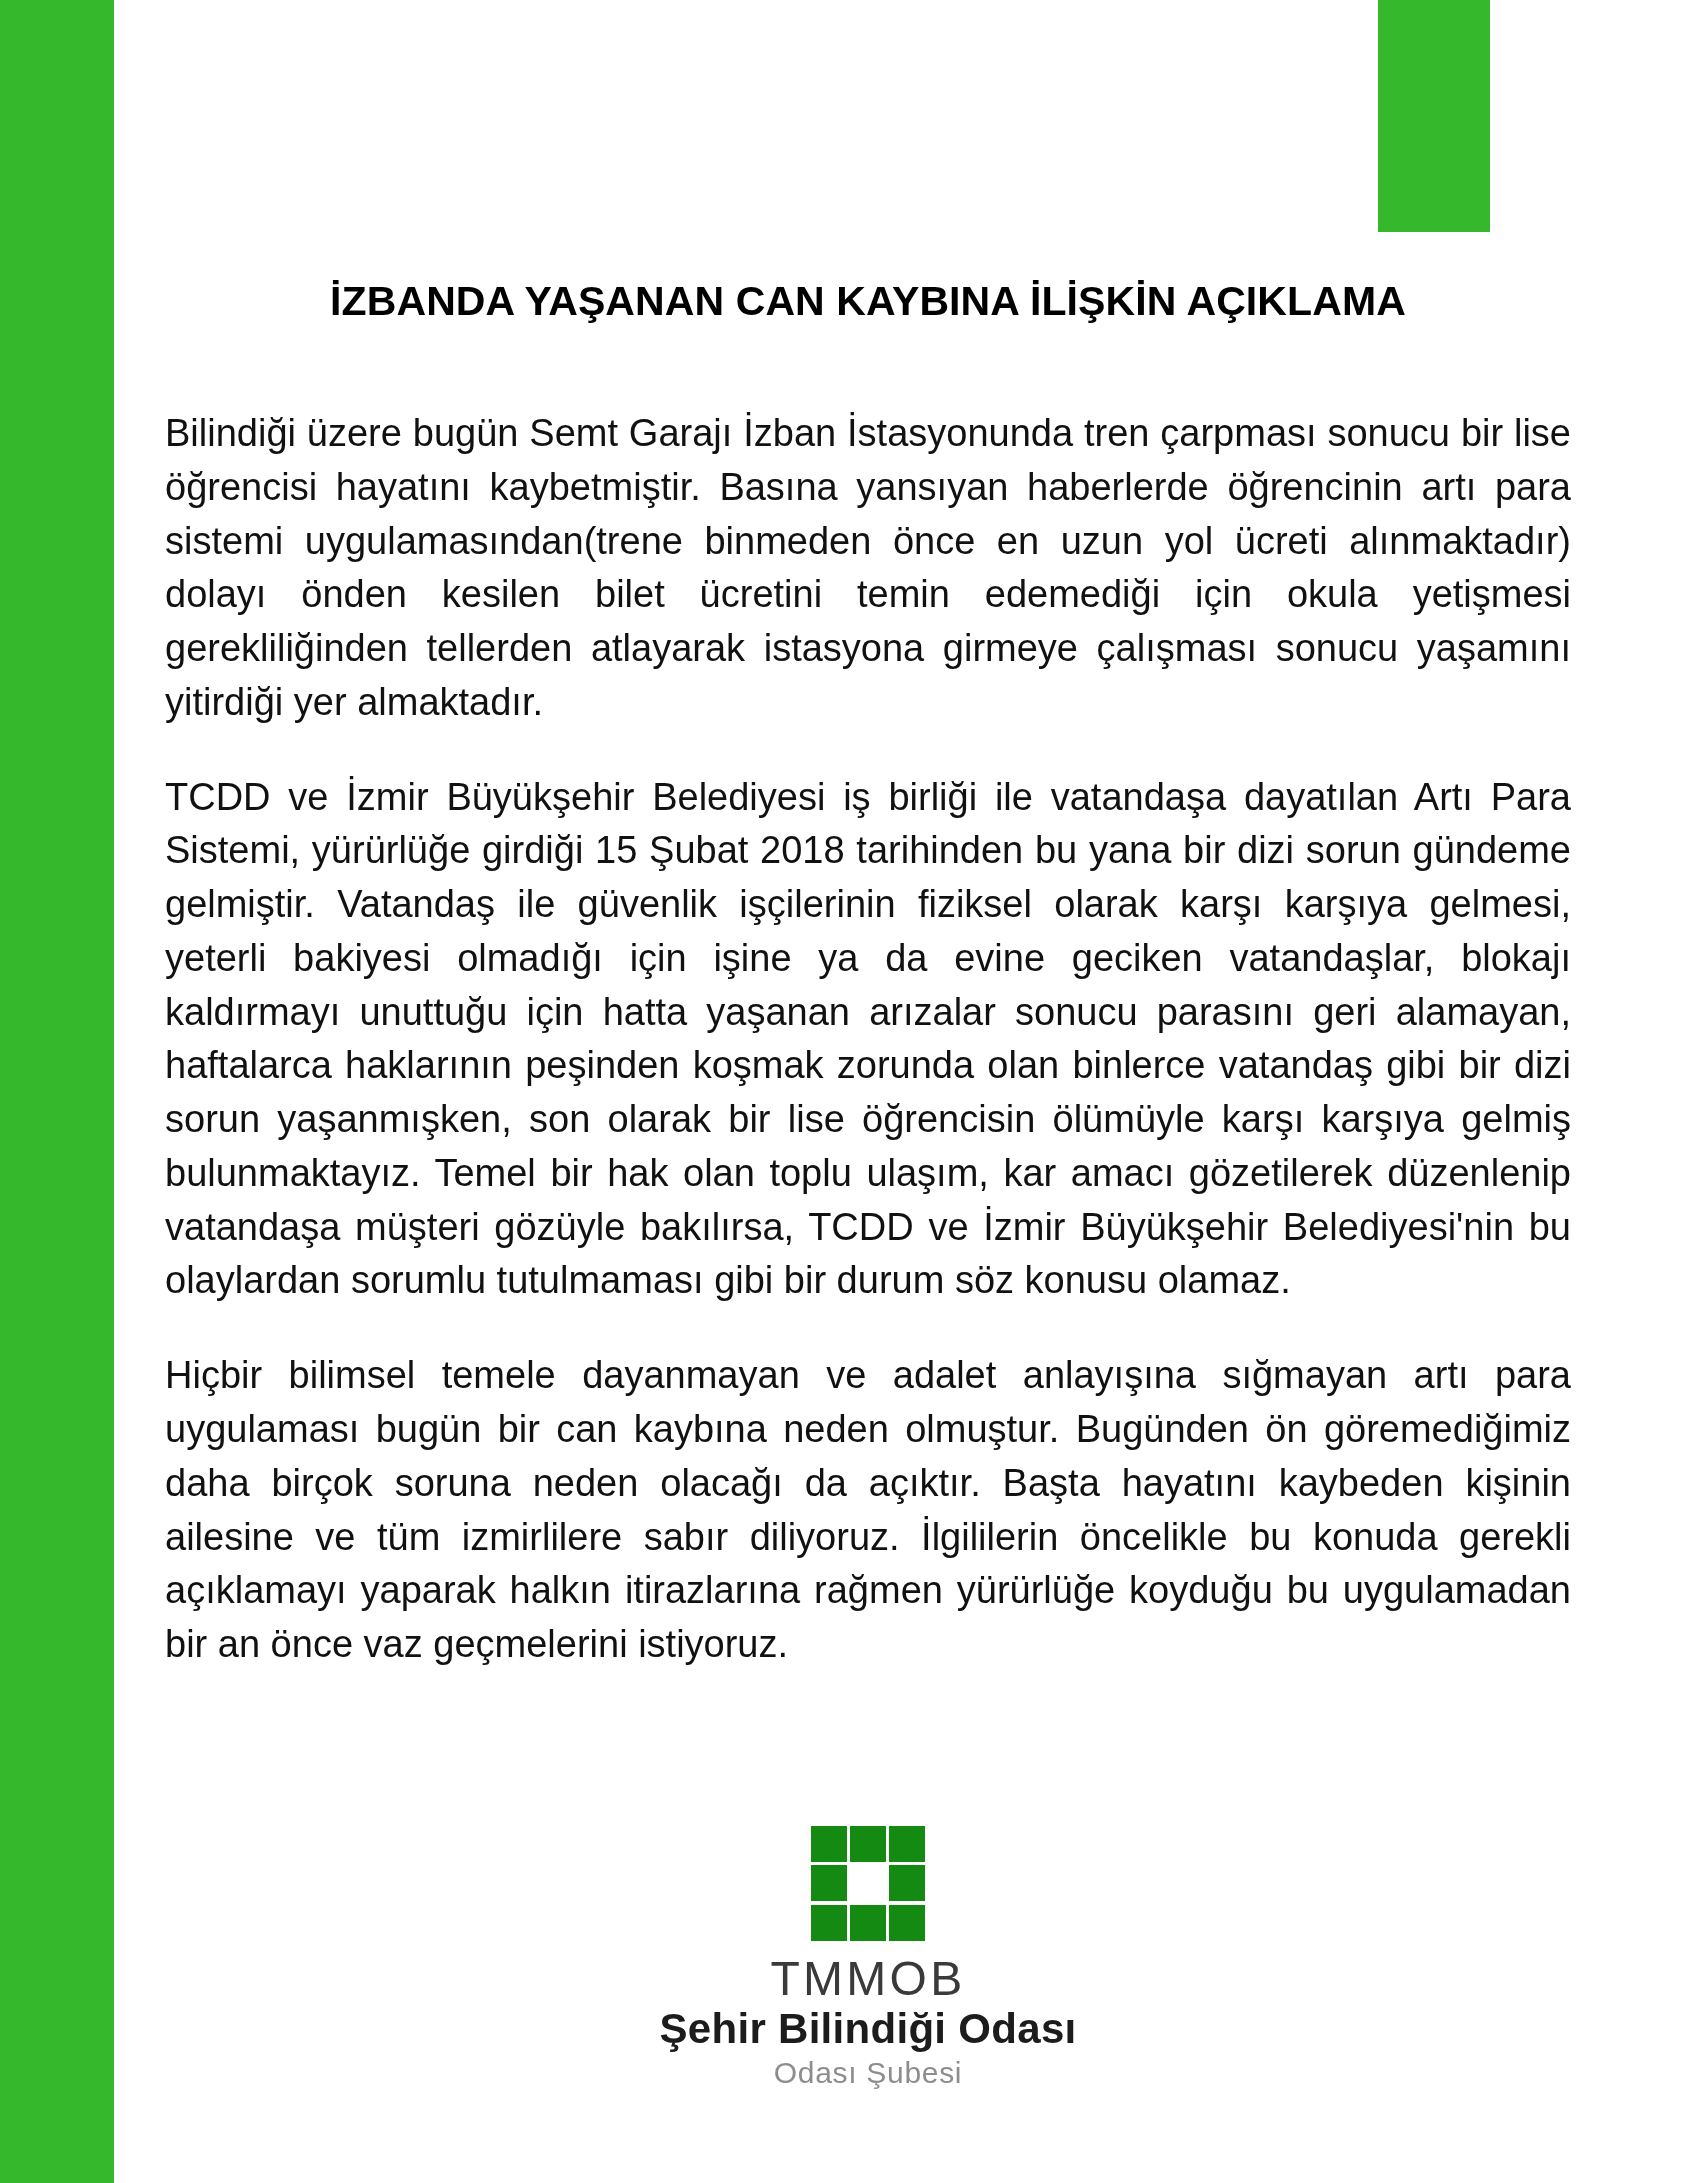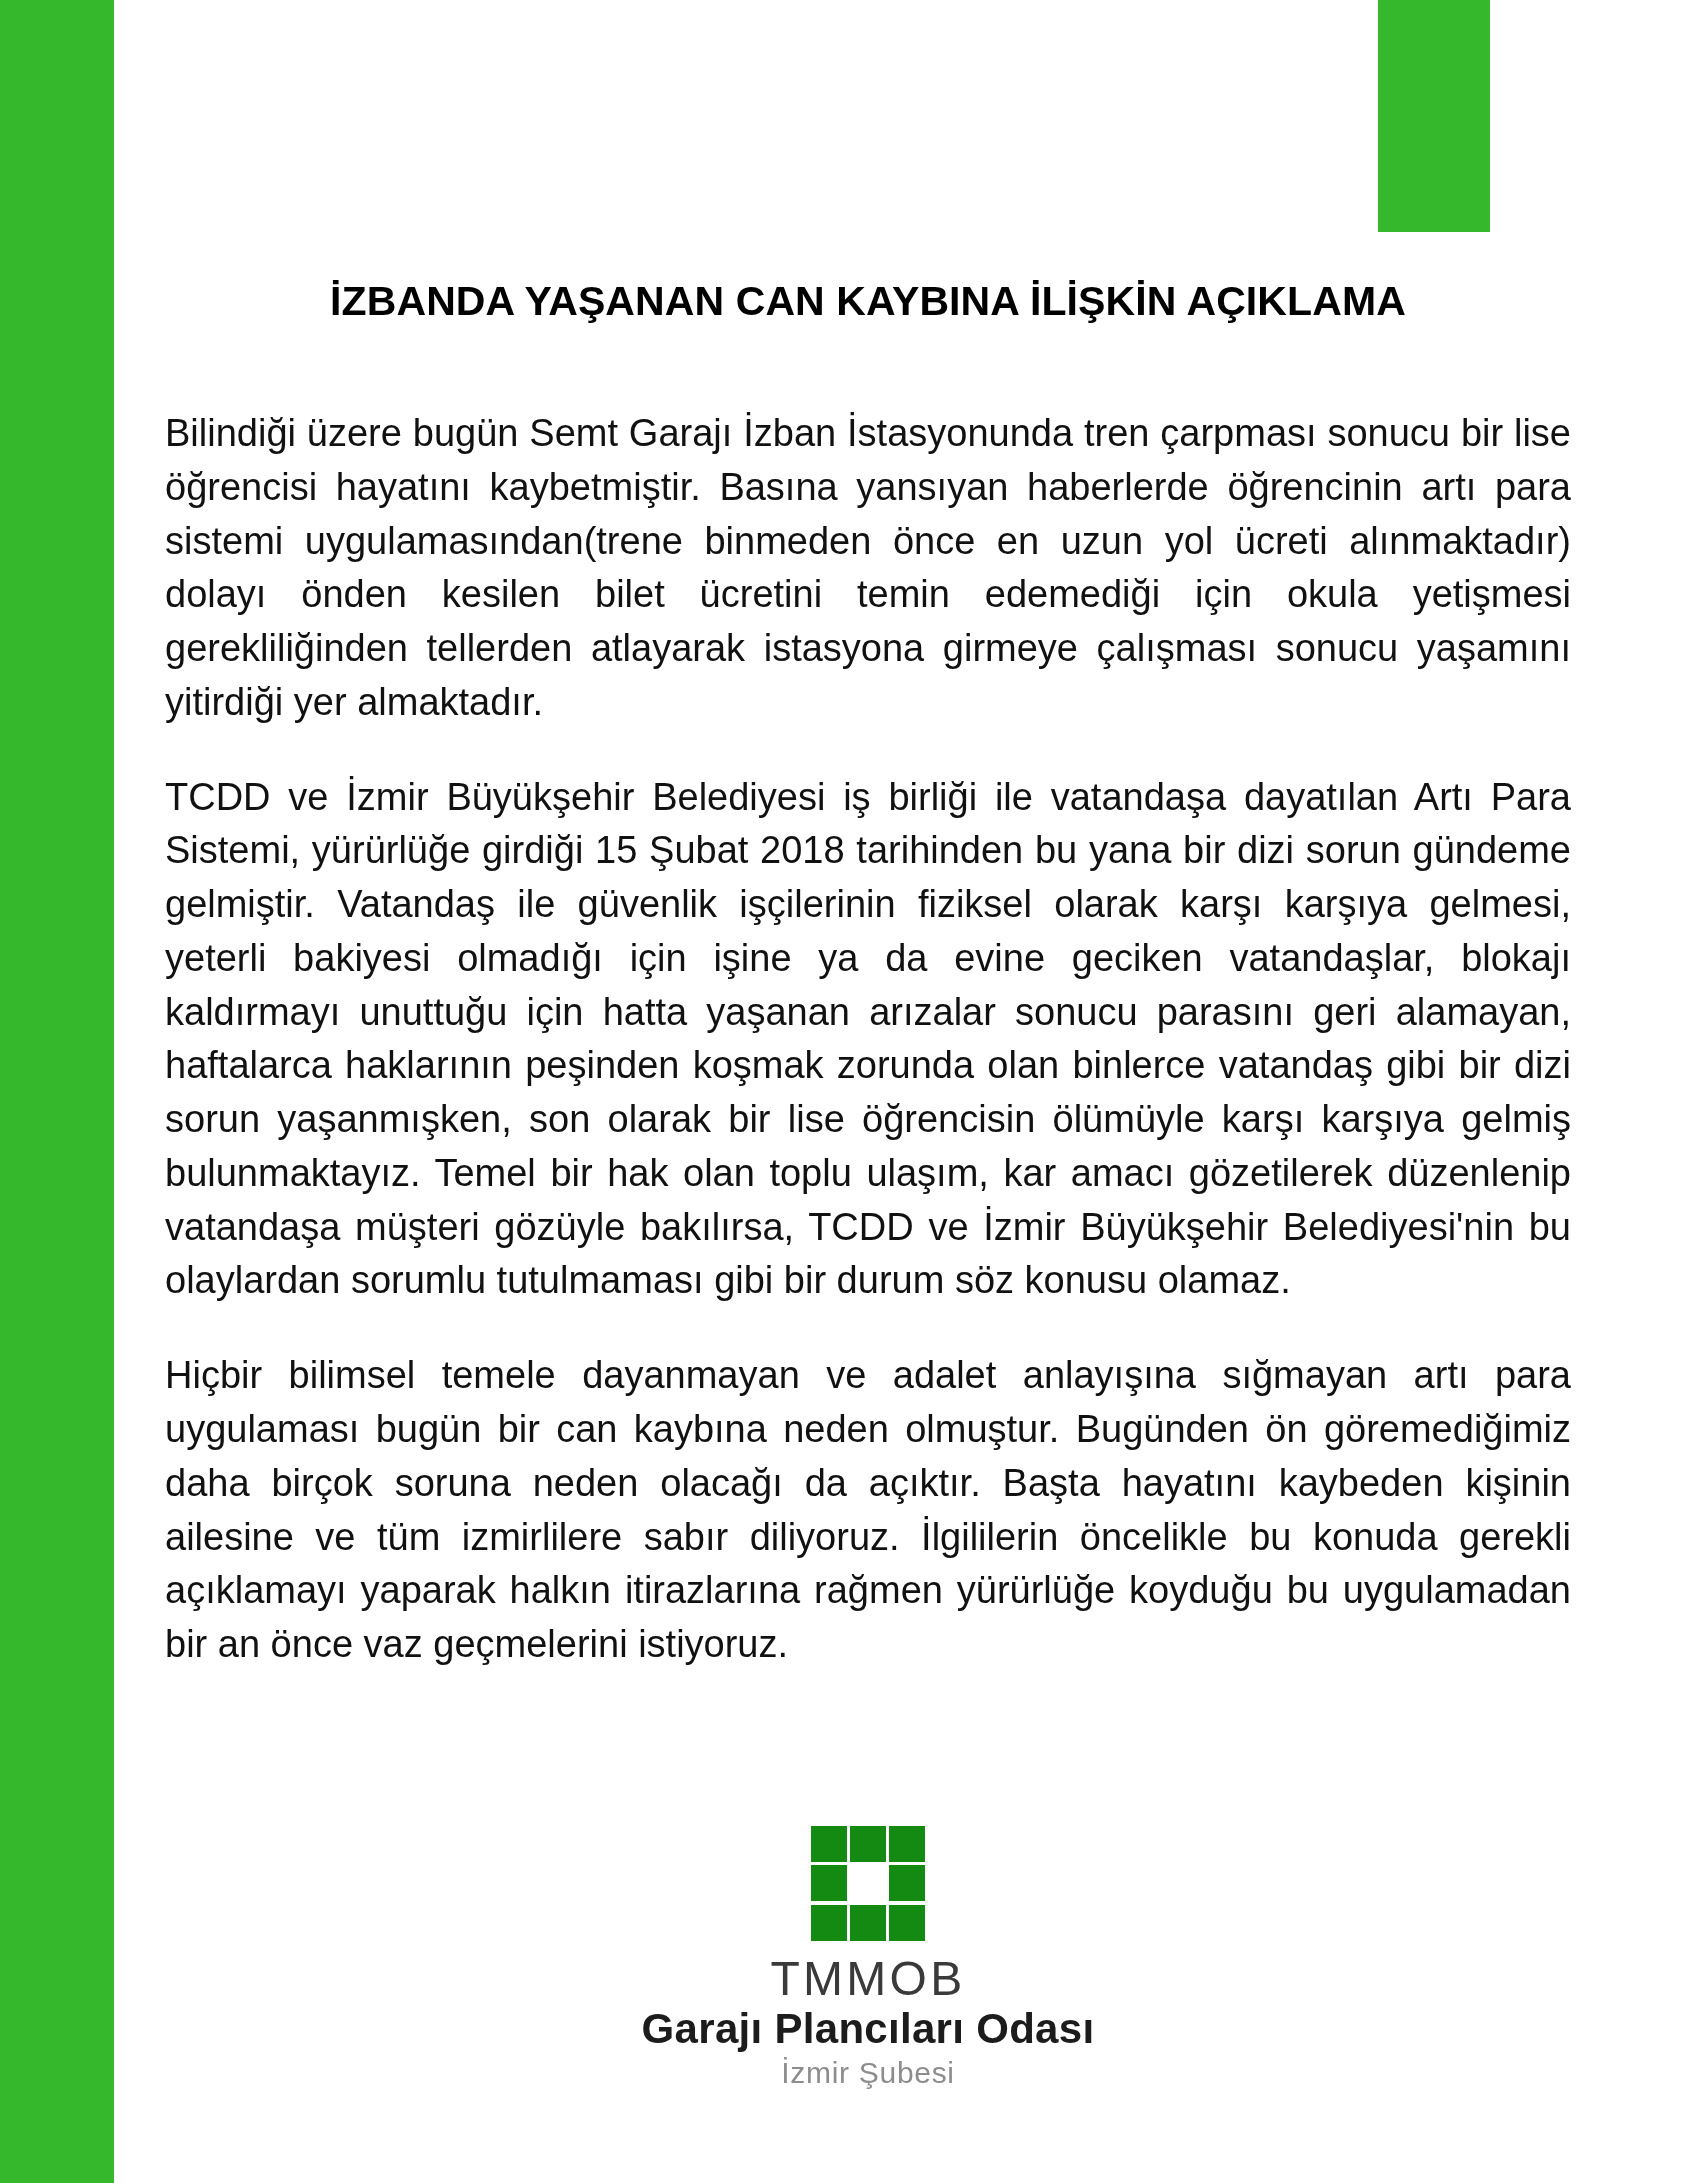--- a/index.html
+++ b/index.html
@@ -152,19 +152,19 @@
         <span class="logo-cell"></span>
         <span class="logo-cell"></span>
         <span class="logo-cell empty"></span>
         <span class="logo-cell"></span>
         <span class="logo-cell"></span>
         <span class="logo-cell"></span>
         <span class="logo-cell"></span>
       </div>
 
       <div class="logo-tmmob">TMMOB</div>
-      <div class="logo-name">Garajı Plancıları Odası</div>
-      <div class="logo-branch">İzmir Şubesi</div>
+      <div class="logo-name">Şehir Bilindiği Odası</div>
+      <div class="logo-branch">Odası Şubesi</div>
     </div>
 
   </div>
 </div>
 
 
 </body></html>

